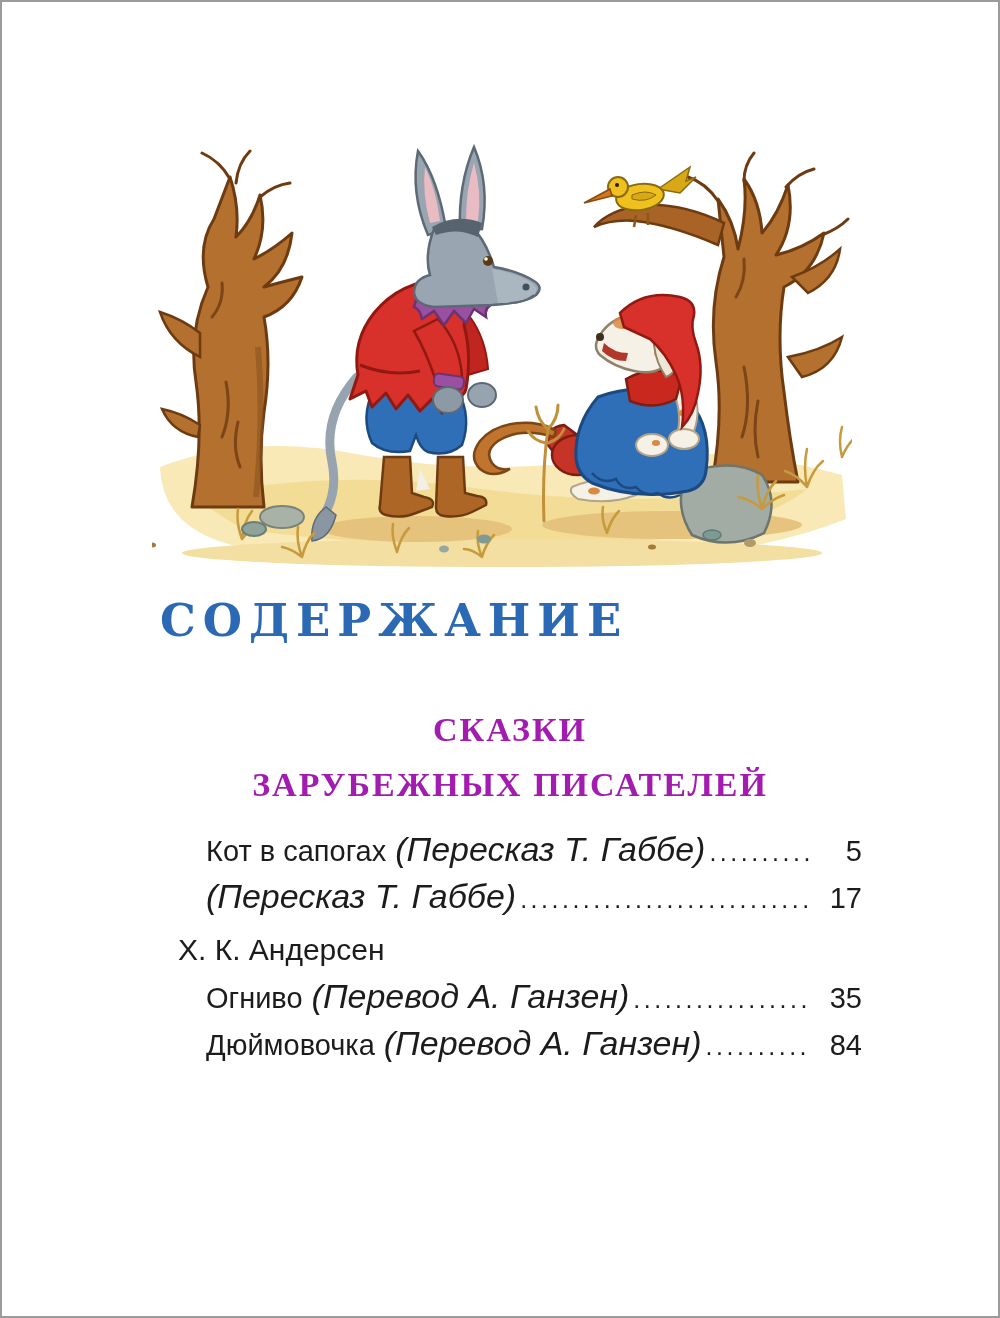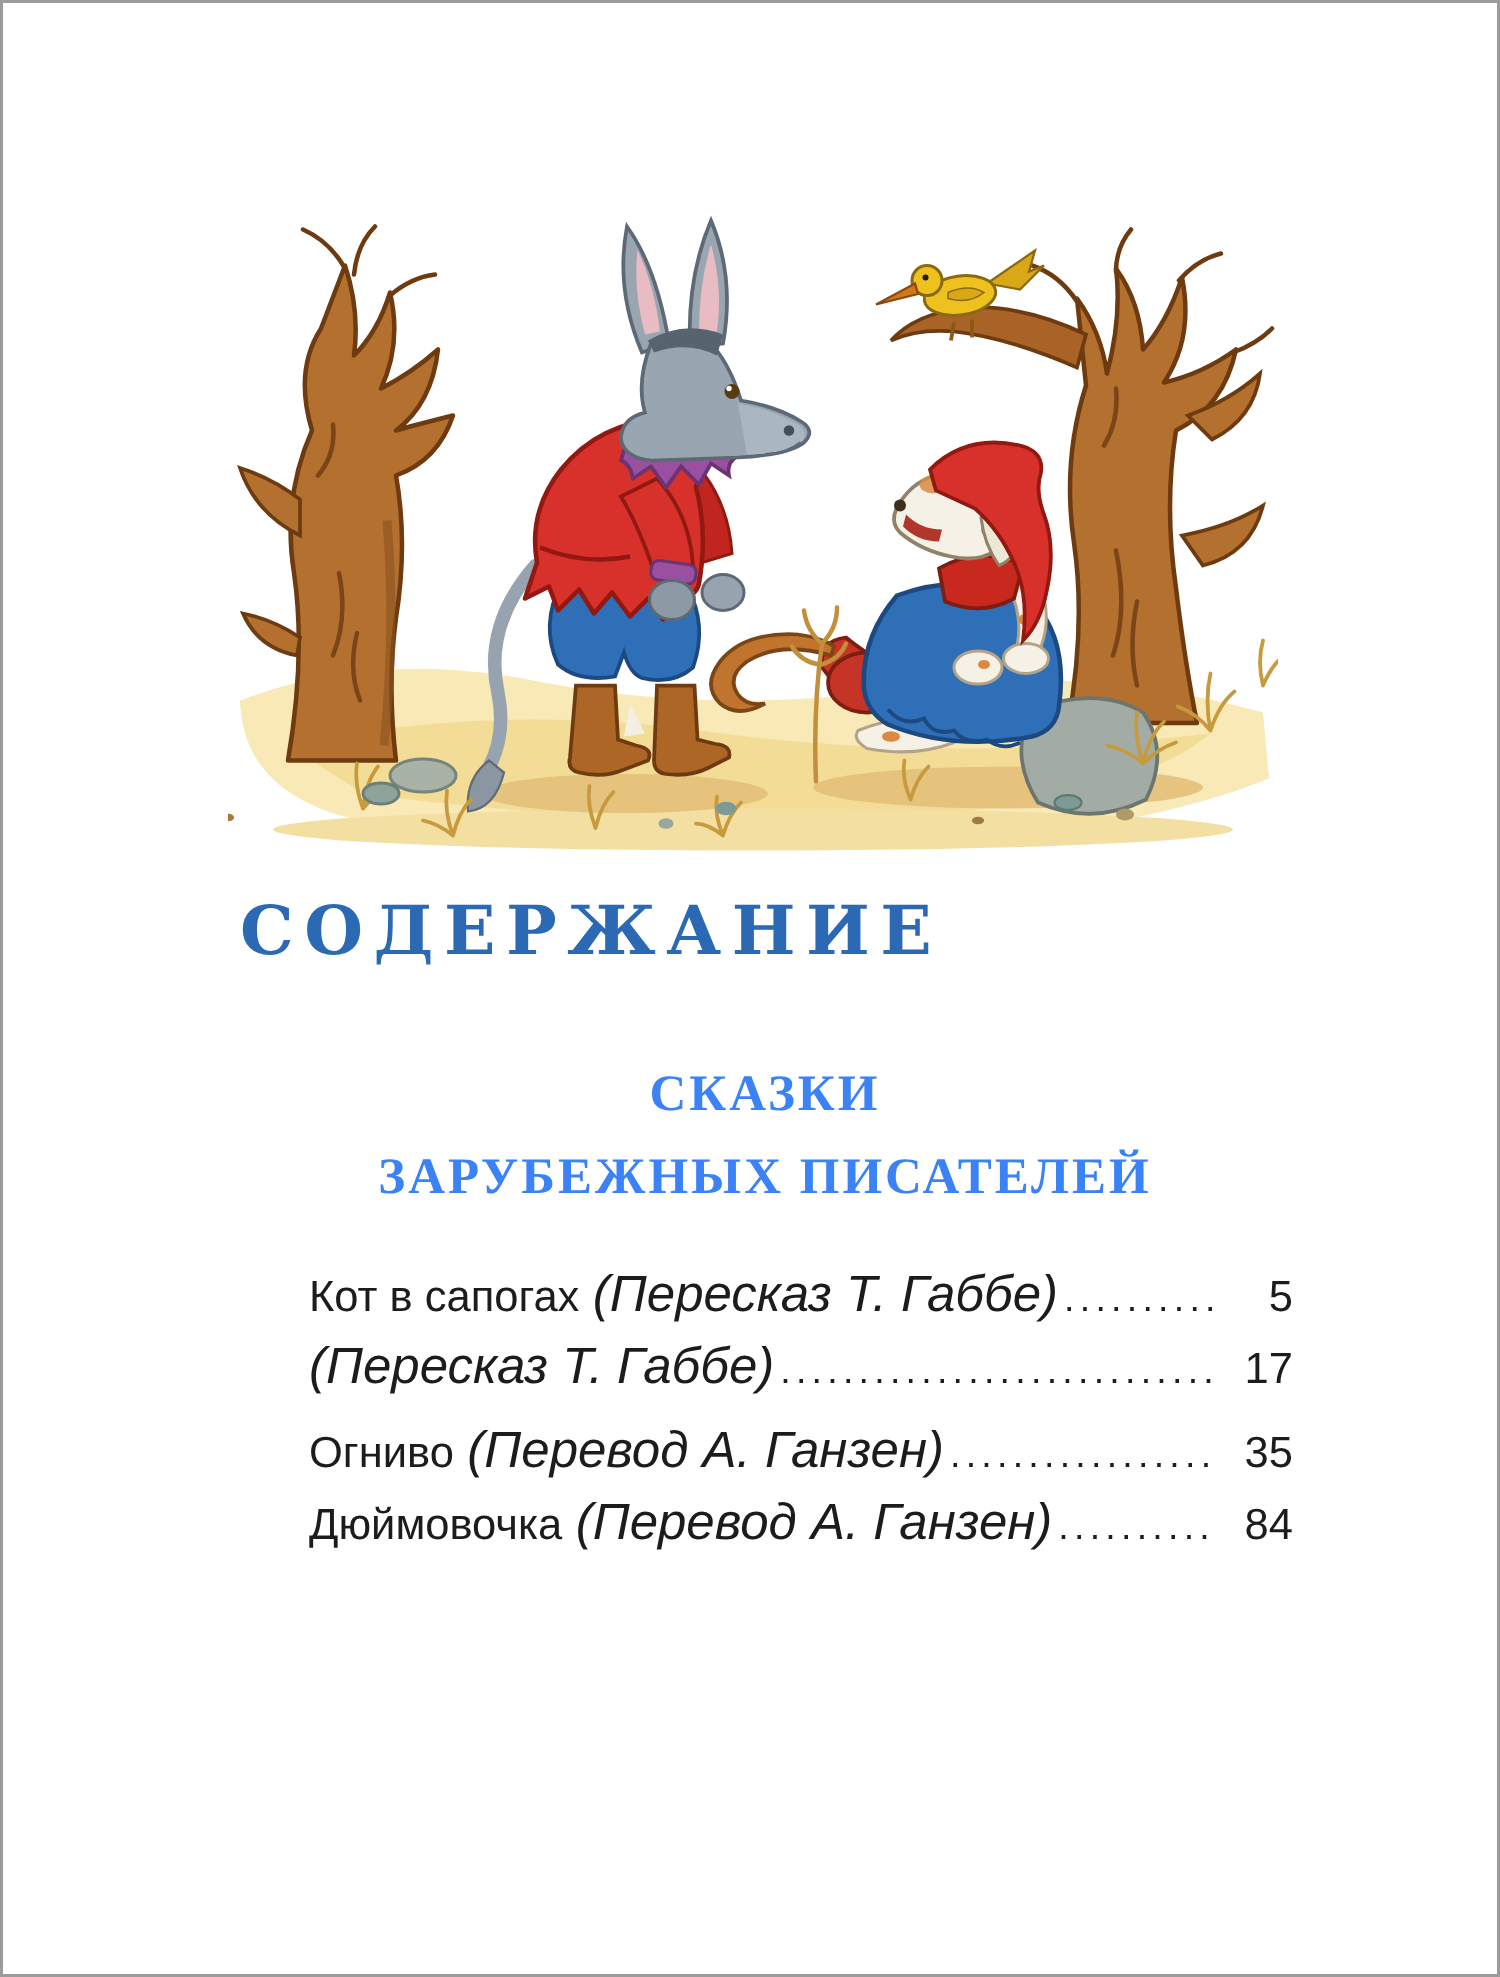--- a/index.html
+++ b/index.html
@@ -25,33 +25,33 @@
     color:#2b69b4;
   }
   .section-heading {
     position:absolute; top:700px; left:148px; width:720px;
     text-align:center;
     font-family:"Liberation Serif", serif;
     font-weight:bold;
     font-size:34px;
     letter-spacing:2px;
     line-height:55px;
-    color:#3b82f6;
+    color:#a21caf;
   }
   .toc {
     position:absolute; top:830px; left:176px; width:684px;
     color:#1c1c1c;
     font-size:29px;
     line-height:1;
   }
   .toc-author { font-size:30px; margin:0 0 14px 0; }
   .toc-row {
     display:flex; align-items:baseline;
     padding-left:28px;
-    margin:14px 0 13px 0;
+    margin:0 0 13px 0;
   }
   .toc-row.title-only { margin-bottom:8px; }
   .toc-row.note-line  { margin-bottom:22px; }
   .toc-title { white-space:nowrap; }
   .toc-note  {
     font-style:italic;
     font-size:34px;
     margin-left:9px;
     white-space:nowrap;
   }
@@ -206,20 +206,21 @@
       <span class="leader"></span>
       <span class="toc-page">5</span>
     </div>
 
     <div class="toc-row note-line">
       <span class="toc-note lead">(Пересказ Т. Габбе)</span>
       <span class="leader"></span>
       <span class="toc-page">17</span>
     </div>
 
+    <div class="toc-author">Х. К. Андерсен</div>
 
     <div class="toc-row">
       <span class="toc-title">Огниво</span>
       <span class="toc-note">(Перевод А. Ганзен)</span>
       <span class="leader"></span>
       <span class="toc-page">35</span>
     </div>
 
     <div class="toc-row">
       <span class="toc-title">Дюймовочка</span>

